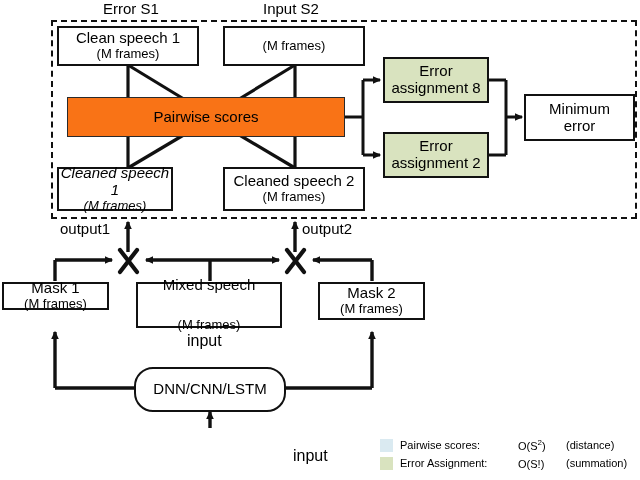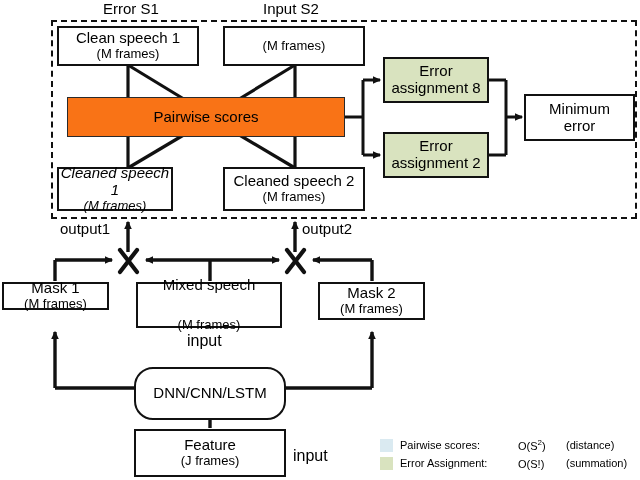--- a/index.html
+++ b/index.html
@@ -159,28 +159,24 @@
     <span class="l2">(M frames)</span>
   </div>
 
   <div class="box" style="left:318px;top:282px;width:107px;height:38px;">
     <span class="l1">Mask 2</span>
     <span class="l2">(M frames)</span>
   </div>
 
   <div class="smallcap" style="left:187px;top:332px;">input</div>
 
-  <div class="box one" style="left:134px;top:367px;width:152px;height:53px;border-radius:19px;">
+  <div class="box one" style="left:134px;top:367px;width:152px;height:45px;border-radius:19px;">
     <span class="l1">DNN/CNN/LSTM</span>
   </div>
 
-  <div class="box" style="left:134px;top:429px;width:152px;height:48px;">
-    <span class="l1">Feature</span>
-    <span class="l2">(J frames)</span>
-  </div>
 
   <div class="smallcap" style="left:293px;top:447px;">input</div>
 
   <div class="legend" style="left:380px;top:438px;">
     <div class="lrow">
       <span class="sw blue"></span>
       <span class="lname">Pairwise scores:</span>
       <span class="lbig"><span>O(S</span><sup>2</sup><span>)</span></span>
       <span class="lpar">(distance)</span>
     </div>

